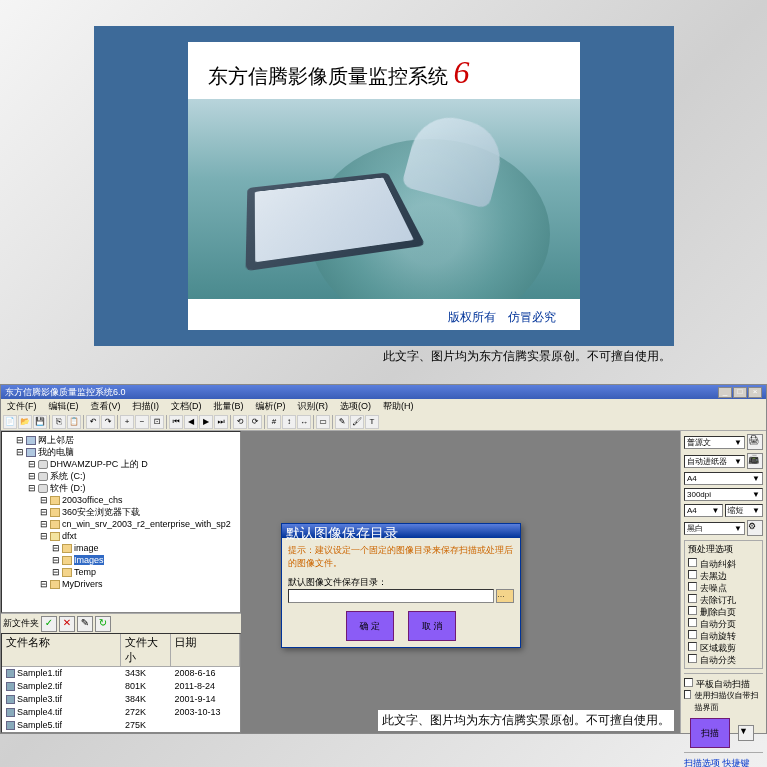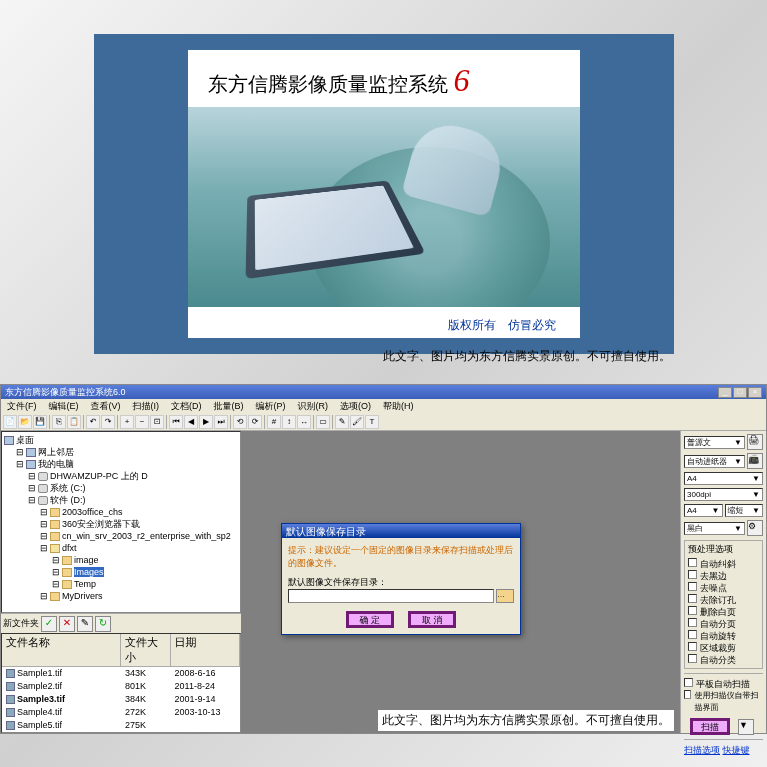--- a/index.html
+++ b/index.html
@@ -1,19 +1,19 @@
 <!DOCTYPE html>
 <html><head>
 <meta charset="utf-8">
 <style>
 * { box-sizing: border-box; margin: 0; padding: 0; font-family: "SimSun", "宋体", sans-serif; }
 body { width: 767px; height: 767px; background: linear-gradient(135deg, #f5f5f5, #d0d0d0, #f0f0f0); position: relative; }
 
 
-.splash-container { position: absolute; top: 26px; left: 94px; width: 580px; height: 320px; background: #3d6a99; display: flex; align-items: center; justify-content: center; margin-top: 8px; }
+.splash-container { position: absolute; top: 26px; left: 94px; width: 580px; height: 320px; background: #3d6a99; display: flex; align-items: center; justify-content: center; }
 .splash-inner { width: 392px; height: 288px; background: white; position: relative; }
 .splash-title { padding: 12px 20px 8px; font-size: 20px; font-family: "SimHei", sans-serif; }
 .splash-title .version { color: #cc0000; font-size: 32px; font-style: italic; font-family: serif; }
 .splash-image { height: 200px; background: linear-gradient(180deg, #b8d4db 0%, #7aafb4 40%, #4a8a8e 100%); position: relative; overflow: hidden; }
 .splash-image::before { content: ""; position: absolute; right: 30px; top: 40px; width: 240px; height: 190px; border-radius: 50%; background: radial-gradient(circle, rgba(200,230,230,0.3) 20%, rgba(100,160,160,0.6) 50%, rgba(60,120,120,0.8) 100%); }
 .scanner { position: absolute; left: 60px; top: 60px; width: 160px; height: 110px; transform: perspective(300px) rotateX(45deg) rotateZ(-10deg); }
 .scanner-base { width: 100%; height: 100%; background: linear-gradient(135deg, #4a5a6a, #2a3a4a); border-radius: 6px; }
 .scanner-glass { position: absolute; top: 8px; left: 8px; right: 8px; bottom: 8px; background: linear-gradient(135deg, #e0e8f0, #c0d0e0); border-radius: 2px; }
 .hand { position: absolute; right: 80px; top: 20px; width: 90px; height: 80px; background: linear-gradient(135deg, #d8e8f0, #a8c0d0); border-radius: 40px 40px 10px 10px; opacity: 0.85; transform: rotate(15deg); }
 .splash-copy { text-align: right; padding: 10px 24px; color: #003399; font-size: 12px; }
@@ -50,28 +50,28 @@
 .filelist { height: 100px; background: white; border: 1px inset #888; }
 .fl-header { display: flex; background: #ece9d8; border-bottom: 1px solid #aaa; font-size: 11px; }
 .fl-col { padding: 1px 4px; border-right: 1px solid #aaa; }
 .fl-row { display: flex; font-size: 9px; line-height: 11px; }
 .fl-row .fl-col { border: none; }
 .file-icon { display: inline-block; width: 9px; height: 9px; background: #8ab; border: 1px solid #668; margin-right: 2px; vertical-align: middle; }
 
 .center-panel { flex: 1; background: #808080; position: relative; }
 
 .dialog { position: absolute; top: 92px; left: 40px; width: 240px; background: #ece9d8; border: 1px solid #003399; box-shadow: 2px 2px 6px rgba(0,0,0,0.4); }
-.dialog-title { height: 14px; background: linear-gradient(#5a7edc, #003399); color: white; font-size: 10px; padding: 1px 4px; }
+.dialog-title { height: 14px; background: linear-gradient(#5a7edc, #003399); color: white; font-size: 14px; padding: 1px 4px; }
 .dialog-body { padding: 6px; font-size: 9px; }
 .dialog-hint { color: #cc6600; margin-bottom: 6px; }
 .dialog-input-row { display: flex; gap: 2px; margin-bottom: 8px; }
 .dialog-input { flex: 1; border: 1px inset #888; background: white; height: 14px; }
 .dialog-browse { width: 18px; height: 14px; border: 1px solid #888; background: #f4d48a; font-size: 8px; }
 .dialog-btns { text-align: center; }
-.dialog-btn { width: 48px; height: 17px; border: 3px solid #701a75; background: #f0abfc; font-size: 9px; margin: 0 6px; }
+.dialog-btn { width: 48px; height: 30px; border: 1px solid #701a75; background: #8b5cf6; font-size: 9px; margin: 0 6px; }
 
 .right-panel { width: 86px; background: #ece9d8; border-left: 1px solid #aaa; padding: 3px; font-size: 9px; }
 .rp-row { display: flex; gap: 2px; margin-bottom: 3px; align-items: center; }
 .rp-select { flex: 1; border: 1px inset #888; background: white; height: 13px; font-size: 8px; padding: 0 2px; display: flex; align-items: center; justify-content: space-between; }
 .rp-icon-btn { width: 16px; height: 16px; border: 1px solid #888; background: #f0f0f0; }
 .rp-group { border: 1px solid #aaa; padding: 2px 3px; margin-top: 4px; }
 .rp-group-title { font-size: 9px; margin-bottom: 2px; }
 .rp-check { display: flex; align-items: flex-start; gap: 3px; line-height: 12px; }
 .chk { width: 9px; height: 9px; border: 1px inset #888; background: white; }
 .rp-sep { border-top: 1px solid #aaa; margin: 4px 0; }
@@ -151,21 +151,20 @@
     <div class="tb-btn">▭</div>
     <div class="tb-sep"></div>
     <div class="tb-btn">✎</div>
     <div class="tb-btn">🖌</div>
     <div class="tb-btn">T</div>
   </div>
 
   <div class="app-body">
     <div class="left-panel">
       <div class="tree" id="tree">
-          <div class="tree-item ind0"><span class="tree-icon pc"></span><span>桌面</span></div>
           <div class="tree-item ind1">⊟ <span class="tree-icon pc"></span><span>网上邻居</span></div>
           <div class="tree-item ind1">⊟ <span class="tree-icon pc"></span><span>我的电脑</span></div>
           <div class="tree-item ind2">⊟ <span class="tree-icon drive"></span><span>DHWAMZUP-PC 上的 D</span></div>
           <div class="tree-item ind2">⊟ <span class="tree-icon drive"></span><span>系统 (C:)</span></div>
           <div class="tree-item ind2">⊟ <span class="tree-icon drive"></span><span>软件 (D:)</span></div>
           <div class="tree-item ind3">⊟ <span class="tree-icon folder"></span><span>2003office_chs</span></div>
           <div class="tree-item ind3">⊟ <span class="tree-icon folder"></span><span>360安全浏览器下载</span></div>
           <div class="tree-item ind3">⊟ <span class="tree-icon folder"></span><span>cn_win_srv_2003_r2_enterprise_with_sp2</span></div>
           <div class="tree-item ind3">⊟ <span class="tree-icon folder-open"></span><span>dfxt</span></div>
           <div class="tree-item ind4">⊟ <span class="tree-icon folder"></span><span>image</span></div>
@@ -191,21 +190,21 @@
               <div class="fl-col" style="width: 120px;"><span class="file-icon"></span>Sample1.tif</div>
               <div class="fl-col" style="width: 50px;">343K</div>
               <div class="fl-col" style="width: 70px;">2008-6-16</div>
             </div>
             <div class="fl-row">
               <div class="fl-col" style="width: 120px;"><span class="file-icon"></span>Sample2.tif</div>
               <div class="fl-col" style="width: 50px;">801K</div>
               <div class="fl-col" style="width: 70px;">2011-8-24</div>
             </div>
             <div class="fl-row">
-              <div class="fl-col" style="width: 120px; font-weight: bold;"><span class="file-icon"></span>Sample3.tif</div>
+              <div class="fl-col" style="width: 120px;"><span class="file-icon"></span>Sample3.tif</div>
               <div class="fl-col" style="width: 50px;">384K</div>
               <div class="fl-col" style="width: 70px;">2001-9-14</div>
             </div>
             <div class="fl-row">
               <div class="fl-col" style="width: 120px;"><span class="file-icon"></span>Sample4.tif</div>
               <div class="fl-col" style="width: 50px;">272K</div>
               <div class="fl-col" style="width: 70px;">2003-10-13</div>
             </div>
             <div class="fl-row">
               <div class="fl-col" style="width: 120px;"><span class="file-icon"></span>Sample5.tif</div>

